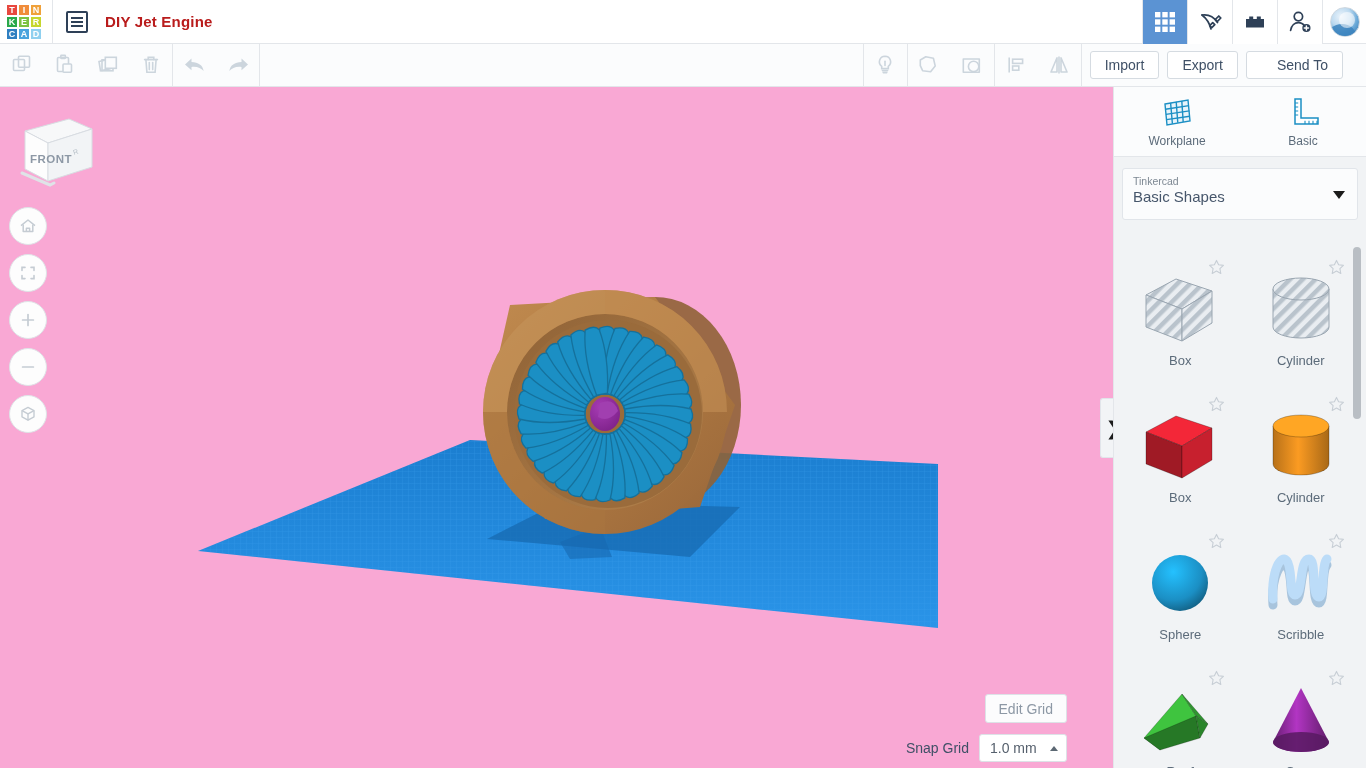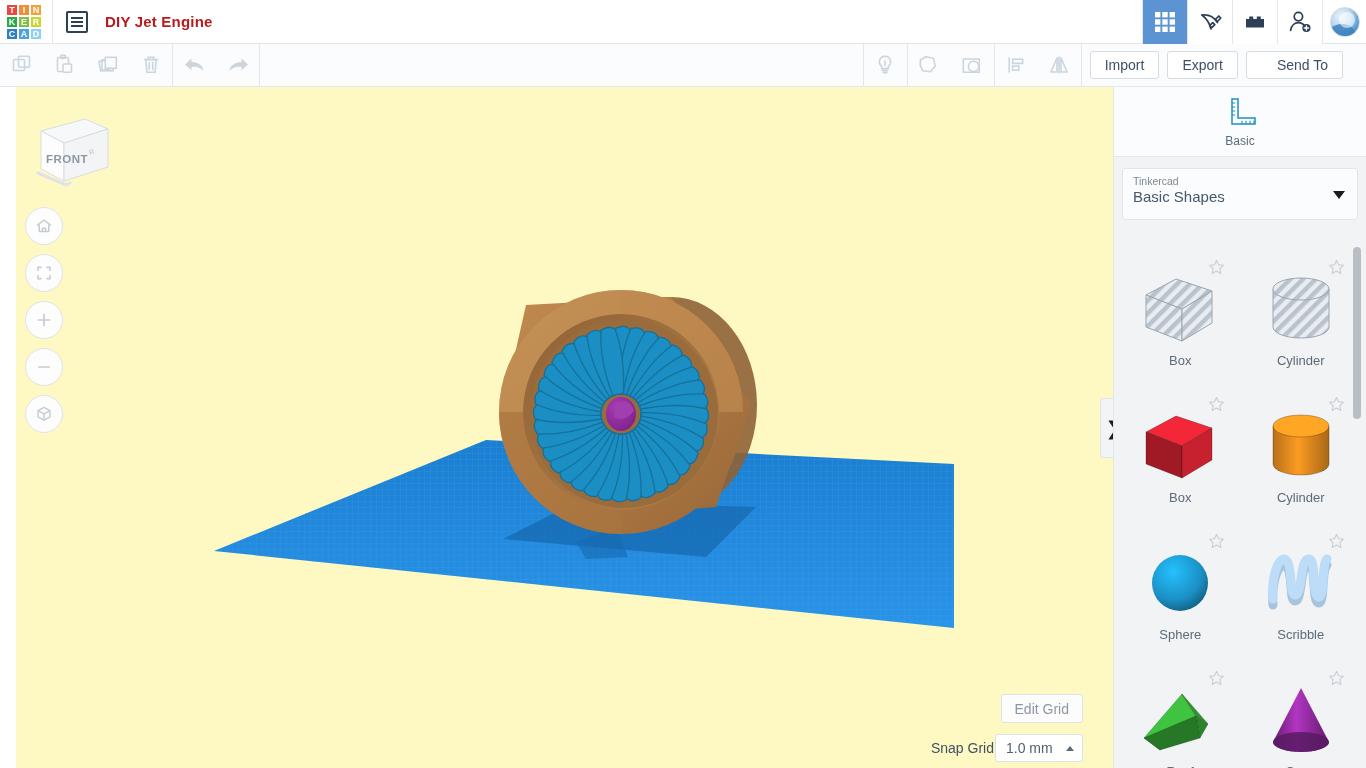--- a/index.html
+++ b/index.html
@@ -98,22 +98,22 @@
   .act-btn {
     height: 28px; padding: 0 14px; margin-left: 8px;
     border: 1px solid #d5dbe1; border-radius: 3px; background: #ffffff;
     color: #3f5066; font-size: 14px; display: flex; align-items: center;
     font-family: "Liberation Sans", sans-serif;
   }
   .act-btn:last-child { margin-right: 23px; padding-left: 30px; }
 
   
   .canvas {
-    position: absolute; left: 16px; top: 87px; width: 1113px; height: 681px;
-    background: #fef9c3; overflow: hidden;
+    position: absolute; left: 0; top: 87px; width: 1113px; height: 681px;
+    background: #f9a8d4; overflow: hidden;
   }
   .canvas-svg { position: absolute; left: 0; top: 0; }
 
   
   .viewcube { position: absolute; left: 12px; top: 20px; width: 86px; height: 80px; }
   
   .navcol { position: absolute; left: 9px; top: 120px; display: flex; flex-direction: column; gap: 9px; }
   .navbtn {
     width: 38px; height: 38px; border-radius: 50%;
     border: 1px solid #dfe3e7; background: #fdfdfd;
@@ -122,21 +122,21 @@
 
   
   .editgrid {
     position: absolute; right: 46px; bottom: 45px;
     height: 29px; padding: 0 13px; border: 1px solid #dde2e7; border-radius: 3px;
     background: #fcfcfd; color: #8d98a5; font-size: 14px;
     display: flex; align-items: center;
   }
   .snaprow {
     position: absolute; right: 46px; bottom: 6px;
-    display: flex; align-items: center; gap: 1px;
+    display: flex; align-items: center; gap: 10px;
   }
   .snaplabel { font-size: 14px; color: #3f5066; }
   .snapsel {
     width: 88px; height: 28px; border: 1px solid #dde2e7; border-radius: 3px;
     background: #ffffff; color: #56606d; font-size: 14px;
     display: flex; align-items: center; justify-content: space-between;
     padding: 0 8px 0 10px;
   }
   .caret-up {
     width: 0; height: 0; border-left: 4px solid transparent; border-right: 4px solid transparent;
@@ -544,20 +544,30 @@
         <span>1.0 mm</span>
         <span class="caret-up"></span>
       </div>
     </div>
   </div>
 
   <div class="collapse-tab">❯</div>
 
   <div class="panel">
     <div class="panel-tools">
+      <div class="ptool">
+        <svg width="38" height="34" viewBox="0 0 38 34">
+          <g stroke="#1b8fc4" stroke-width="1.4" fill="none">
+            <path d="M7 9 L30 5 L32 26 L9 30 z" fill="#e8f4fb"></path>
+            <path d="M12.6 7.9 L14.4 28.7 M18.2 6.9 L19.8 27.8 M23.8 5.9 L25.2 27.0"></path>
+            <path d="M7.4 14.2 L31.0 10.6 M7.9 19.4 L31.4 15.9 M8.4 24.6 L31.8 21.2"></path>
+          </g>
+        </svg>
+        <span class="ptool-label">Workplane</span>
+      </div>
       <div class="ptool">
         <svg width="38" height="34" viewBox="0 0 38 34">
           <g stroke="#1b8fc4" stroke-width="1.5" fill="#ffffff">
             <path d="M11 4 h6 v19 h17 v6 H11 z"></path>
           </g>
           <g stroke="#1b8fc4" stroke-width="1.1">
             <path d="M11 8 h3.2 M11 12 h3.2 M11 16 h3.2 M11 20 h3.2"></path>
             <path d="M21 29 v-3.2 M25 29 v-3.2 M29 29 v-3.2 M33 29 v-3.2"></path>
           </g>
         </svg>

